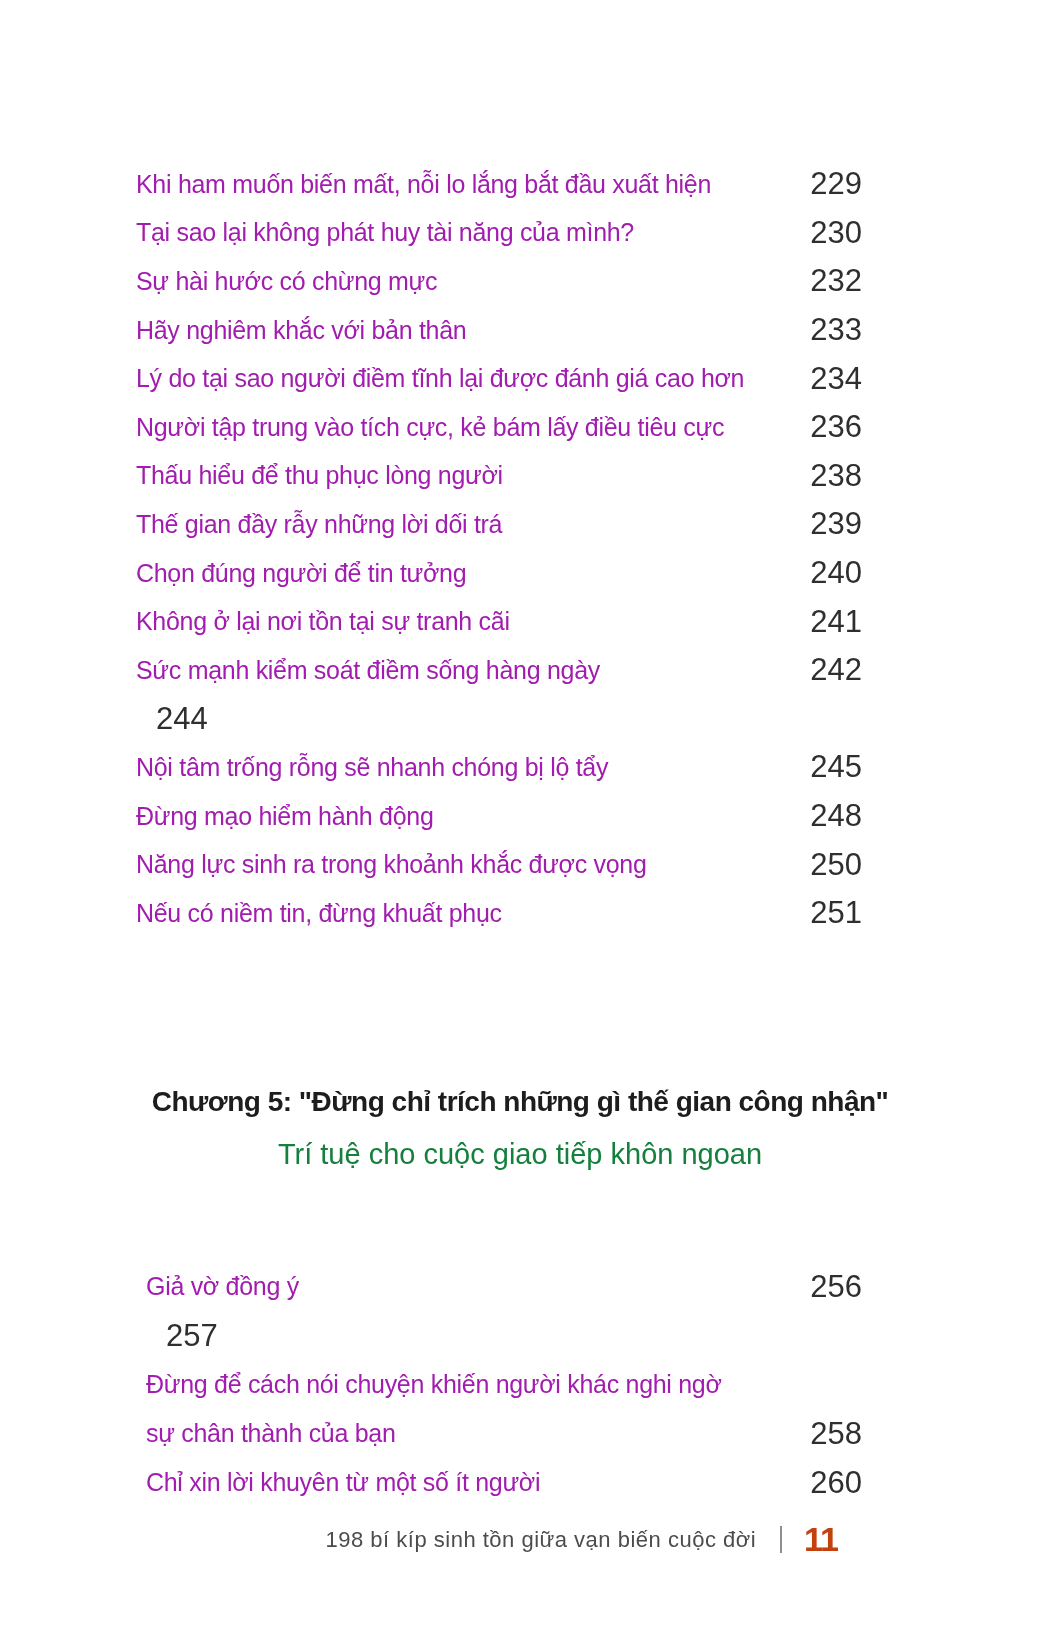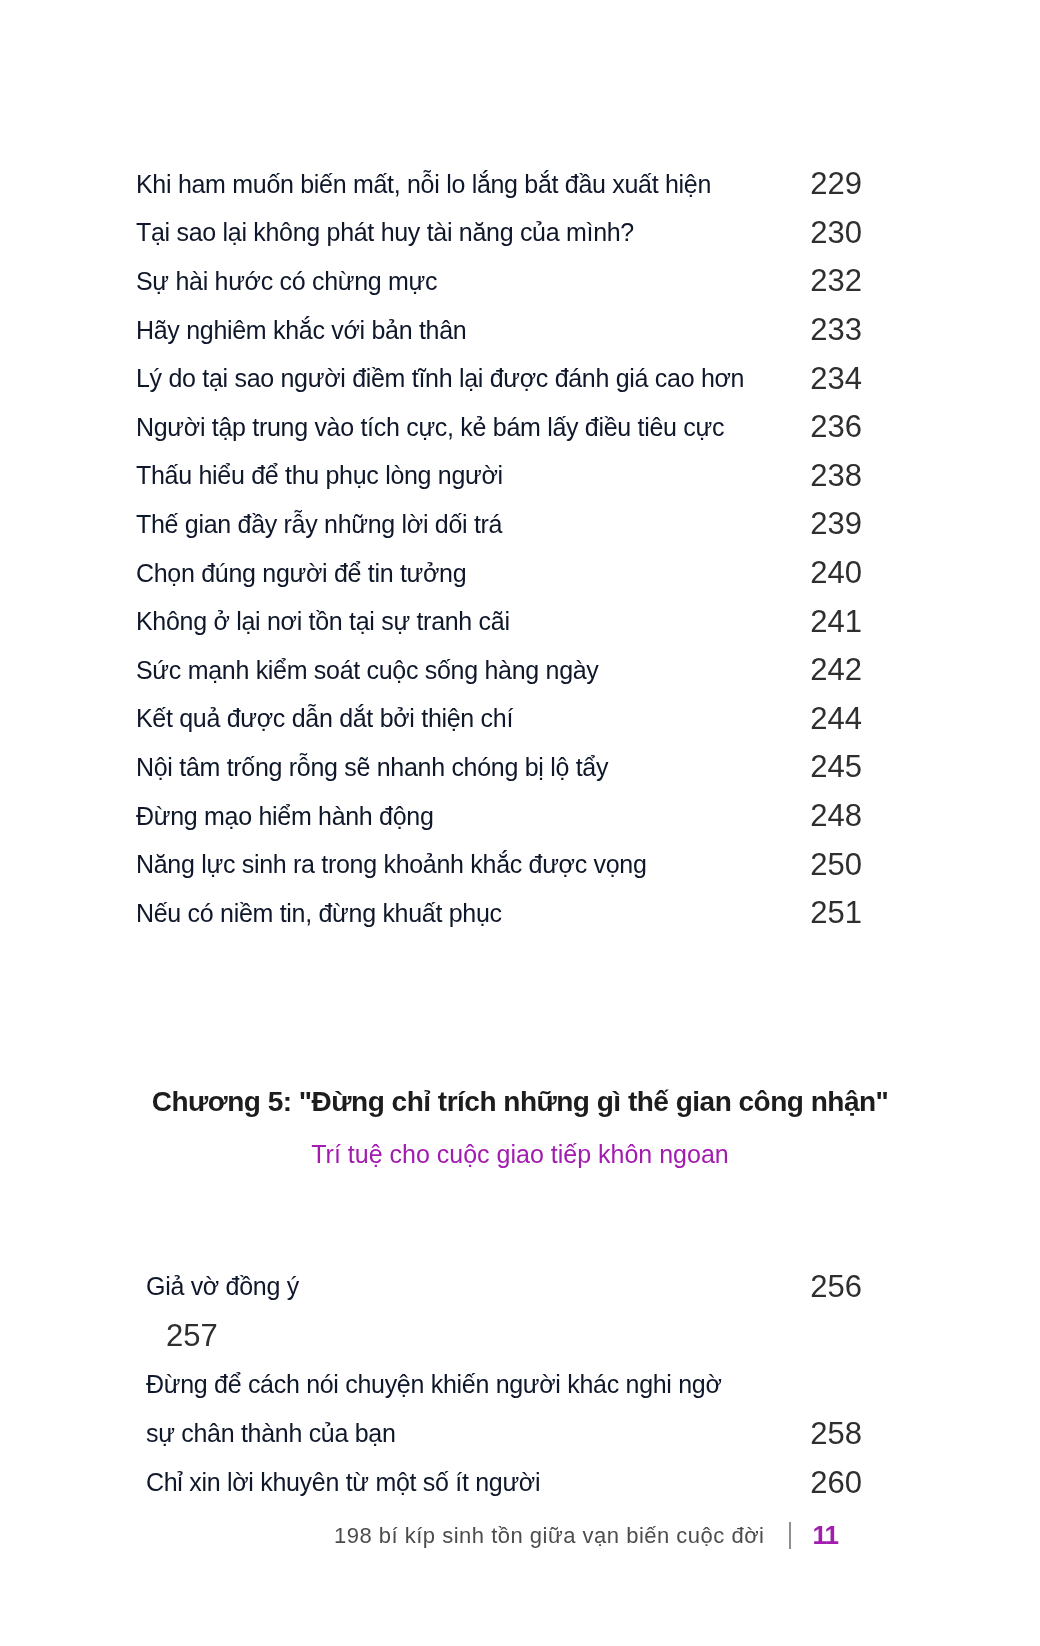--- a/index.html
+++ b/index.html
@@ -20,21 +20,21 @@
   .toc-line {
     display: flex;
     justify-content: space-between;
     align-items: center;
   }
   #section1 .toc-line { height: 48.6px; }
   #section2 .toc-line { height: 49px; }
   .toc-title {
     font-size: 25px;
     letter-spacing: -0.3px;
-    color: #0f172a;
+    color: #a21caf;
     white-space: nowrap;
   }
   .toc-page {
     font-size: 31px;
     color: #2f2f2f;
     margin-left: 20px;
   }
   .chapter {
     position: absolute;
     top: 1085px;
@@ -45,23 +45,23 @@
   .chapter-title {
     margin: 0;
     font-size: 28px;
     font-weight: bold;
     letter-spacing: -0.5px;
     color: #1d1d1d;
     line-height: 34px;
   }
   .chapter-subtitle {
     margin: 20px 0 0 0;
-    font-size: 25px;
+    font-size: 29px;
     font-weight: normal;
-    color: #a21caf;
+    color: #15803d;
     line-height: 30px;
   }
   .page-footer {
     position: absolute;
     top: 1520px;
     right: 202px;
     display: flex;
     align-items: center;
     color: #4c4c4c;
     gap: 11px;
@@ -71,24 +71,24 @@
     letter-spacing: 0.5px;
     white-space: nowrap;
   }
   .footer-divider {
     width: 2px;
     height: 27px;
     background: #8f8f8f;
     margin: 0 11px 0 13px;
   }
   .footer-page {
-    font-size: 26px;
+    font-size: 34px;
     font-weight: bold;
     letter-spacing: -1px;
-    color: #a21caf;
+    color: #c2410c;
     text-align: center;
   }
 </style>
 </head>
 <body>
 
 <div class="page">
 
   <section id="section1" class="toc-section">
       <div class="toc-entry">
@@ -146,27 +146,26 @@
         </div>
       </div>
       <div class="toc-entry">
         <div class="toc-line">
           <span class="toc-title">Không ở lại nơi tồn tại sự tranh cãi</span>
           <span class="toc-page">241</span>
         </div>
       </div>
       <div class="toc-entry">
         <div class="toc-line">
-          <span class="toc-title">Sức mạnh kiểm soát cuộc sống hàng ngày</span>
+          <span class="toc-title">Sức mạnh kiểm soát điềm sống hàng ngày</span>
           <span class="toc-page">242</span>
         </div>
       </div>
       <div class="toc-entry">
         <div class="toc-line">
-          <span class="toc-title">Kết quả được dẫn dắt bởi thiện chí</span>
           <span class="toc-page">244</span>
         </div>
       </div>
       <div class="toc-entry">
         <div class="toc-line">
           <span class="toc-title">Nội tâm trống rỗng sẽ nhanh chóng bị lộ tẩy</span>
           <span class="toc-page">245</span>
         </div>
       </div>
       <div class="toc-entry">

